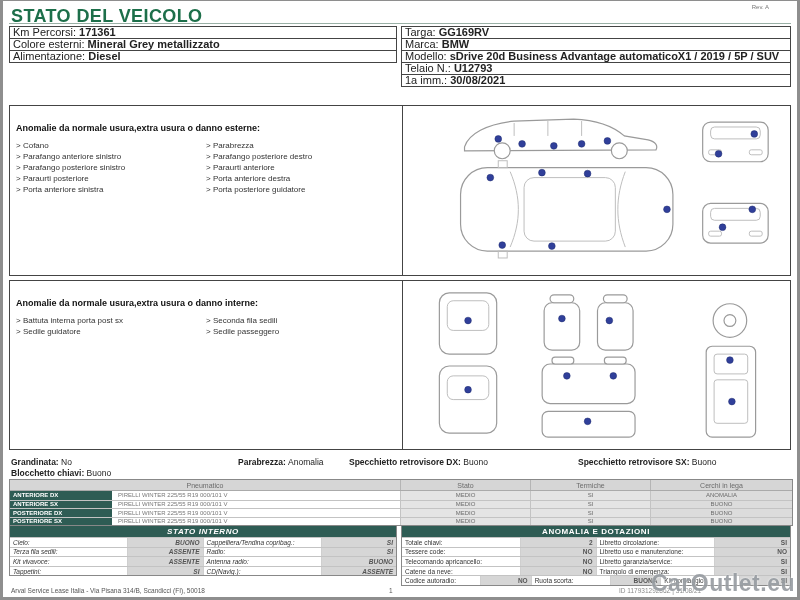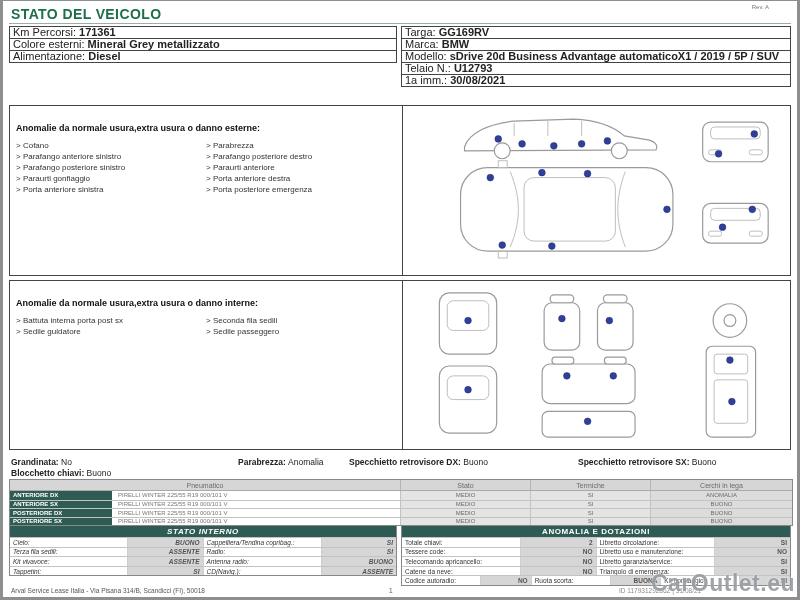--- a/index.html
+++ b/index.html
@@ -5,21 +5,21 @@
   :root{
     --teal:#2e5c54;
     --green:#1d6f4a;
     --dot:#303f9a;
   }
   *{margin:0;padding:0;box-sizing:border-box;}
   html,body{width:800px;height:600px;overflow:hidden;}
   body{background:#8e8e8e;font-family:"Liberation Sans",sans-serif;color:#222;position:relative;}
   .page{position:absolute;left:3px;top:1px;width:794px;height:596px;background:#ffffff;overflow:hidden;}
 
-  .title{position:absolute;left:8px;top:5px;font-size:14px;font-weight:bold;color:var(--green);letter-spacing:.4px;}
+  .title{position:absolute;left:8px;top:5px;font-size:18px;font-weight:bold;color:var(--green);letter-spacing:.4px;}
   .rev{position:absolute;right:28px;top:3px;font-size:6px;color:#777;}
   .hrule{position:absolute;left:6px;right:6px;top:22px;border-top:1px solid #9ab0a6;}
 
   .fields{position:absolute;top:26px;}
   #fields-left{left:6px;width:388px;}
   #fields-right{left:398px;width:390px;}
   .field{border:1px solid #444;margin-top:-1px;padding:0 3px;font-size:11px;line-height:10px;min-height:13px;background:#fff;}
   .fvalue{font-weight:bold;}
 
   .panel{position:absolute;left:6px;width:782px;border:1px solid #444;background:#fff;}
@@ -94,29 +94,29 @@
     </div>
 
   <section class="panel" id="exterior-panel">
     <div class="panel-text">
       <div class="panel-title">Anomalie da normale usura,extra usura o danno esterne:</div>
       <div class="cols">
         <ul id="ext-col1">
             <li class="anom-item">Cofano</li>
             <li class="anom-item">Parafango anteriore sinistro</li>
             <li class="anom-item">Parafango posteriore sinistro</li>
-            <li class="anom-item">Paraurti gonfiaggio</li>
+            <li class="anom-item">Paraurti posteriore</li>
             <li class="anom-item">Porta anteriore sinistra</li>
           </ul>
         <ul id="ext-col2">
             <li class="anom-item">Parabrezza</li>
             <li class="anom-item">Parafango posteriore destro</li>
             <li class="anom-item">Paraurti anteriore</li>
             <li class="anom-item">Porta anteriore destra</li>
-            <li class="anom-item">Porta posteriore emergenza</li>
+            <li class="anom-item">Porta posteriore guidatore</li>
           </ul>
       </div>
     </div>
     <div class="panel-diagram">
       <svg id="ext-svg" viewBox="0 0 390 170">
         <g fill="#ffffff" stroke="#9a9a9a" stroke-width="1.2">
           <path d="M62,41 C66,28 84,18 112,15 L172,13 C198,14 214,22 223,30 L247,34 C255,36 257,40 255,44 L62,45 Z"></path>
           <circle cx="100" cy="45" r="8"></circle>
           <circle cx="218" cy="45" r="8"></circle>
           <rect x="58" y="62" width="214" height="84" rx="27"></rect>

